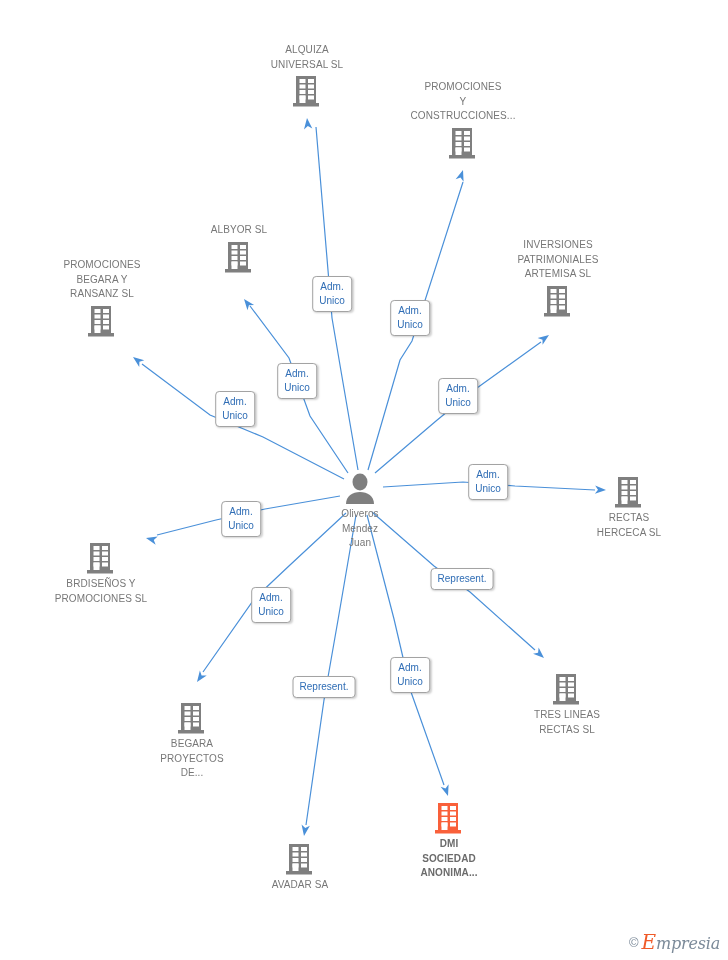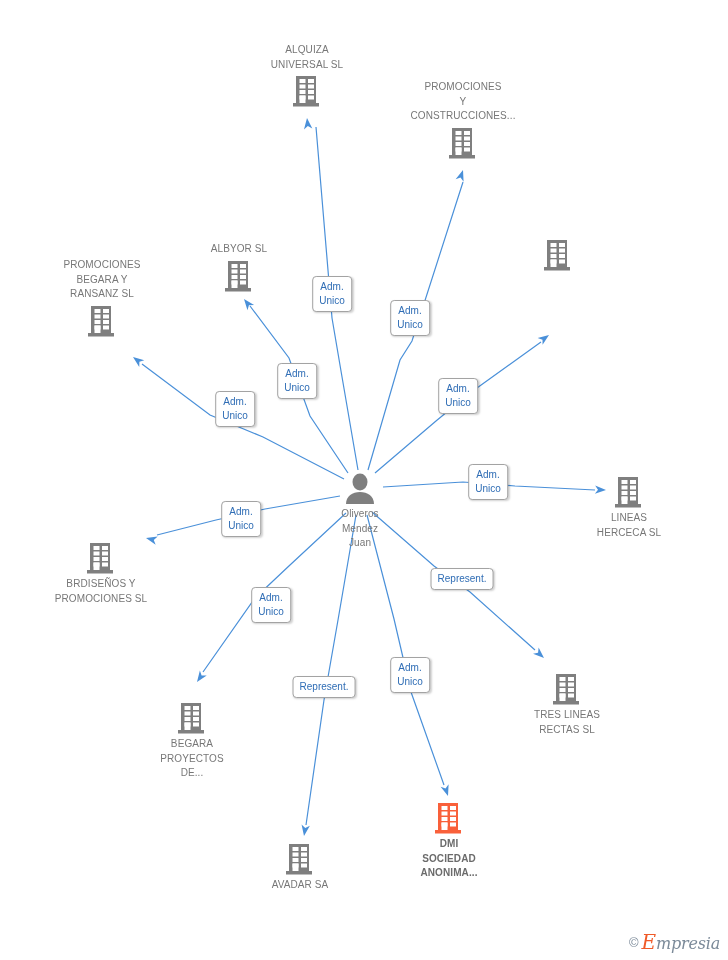--- a/index.html
+++ b/index.html
@@ -161,41 +161,44 @@
               <rect x="7.5" y="16" width="6" height="4"></rect>
               <rect x="7.5" y="21.5" width="6" height="4"></rect>
               <rect x="16" y="5" width="6" height="4"></rect>
               <rect x="16" y="10.5" width="6" height="4"></rect>
               <rect x="16" y="16" width="6" height="4"></rect>
               <rect x="16" y="21.5" width="6" height="4"></rect>
               <rect x="7.5" y="21.5" width="6" height="7.5"></rect>
             </g>
           </svg></span>
       </div>
-      <div class="node label-above" style="left: 239px; top: 242px;">
+      <div class="node label-above" style="left: 239px; top: 223px;">
         <span class="label">ALBYOR SL</span>
         <span class="glyph"><svg width="30" height="34" viewBox="0 0 30 34">
             <g fill="#7f7f7f">
               <rect x="4" y="2" width="20" height="27"></rect>
               <rect x="1" y="29" width="26" height="3.5"></rect>
             </g>
             <g fill="#ffffff">
               <rect x="7.5" y="5" width="6" height="4"></rect>
               <rect x="7.5" y="10.5" width="6" height="4"></rect>
               <rect x="7.5" y="16" width="6" height="4"></rect>
               <rect x="7.5" y="21.5" width="6" height="4"></rect>
               <rect x="16" y="5" width="6" height="4"></rect>
               <rect x="16" y="10.5" width="6" height="4"></rect>
               <rect x="16" y="16" width="6" height="4"></rect>
               <rect x="16" y="21.5" width="6" height="4"></rect>
               <rect x="7.5" y="21.5" width="6" height="7.5"></rect>
             </g>
           </svg></span>
       </div>
       <div class="node label-above" style="left: 558px; top: 238px;">
+        <span class="label">INVERSIONES
+PATRIMONIALES
+ARTEMISA SL</span>
         <span class="glyph"><svg width="30" height="34" viewBox="0 0 30 34">
             <g fill="#7f7f7f">
               <rect x="4" y="2" width="20" height="27"></rect>
               <rect x="1" y="29" width="26" height="3.5"></rect>
             </g>
             <g fill="#ffffff">
               <rect x="7.5" y="5" width="6" height="4"></rect>
               <rect x="7.5" y="10.5" width="6" height="4"></rect>
               <rect x="7.5" y="16" width="6" height="4"></rect>
               <rect x="7.5" y="21.5" width="6" height="4"></rect>
@@ -240,21 +243,21 @@
               <rect x="7.5" y="10.5" width="6" height="4"></rect>
               <rect x="7.5" y="16" width="6" height="4"></rect>
               <rect x="7.5" y="21.5" width="6" height="4"></rect>
               <rect x="16" y="5" width="6" height="4"></rect>
               <rect x="16" y="10.5" width="6" height="4"></rect>
               <rect x="16" y="16" width="6" height="4"></rect>
               <rect x="16" y="21.5" width="6" height="4"></rect>
               <rect x="7.5" y="21.5" width="6" height="7.5"></rect>
             </g>
           </svg></span>
-        <span class="label">LINEAS
+        <span class="label">RECTAS
 HERCECA SL</span>
       </div>
       <div class="node" style="left: 101px; top: 541px;">
         <span class="glyph"><svg width="30" height="34" viewBox="0 0 30 34">
             <g fill="#7f7f7f">
               <rect x="4" y="2" width="20" height="27"></rect>
               <rect x="1" y="29" width="26" height="3.5"></rect>
             </g>
             <g fill="#ffffff">
               <rect x="7.5" y="5" width="6" height="4"></rect>

